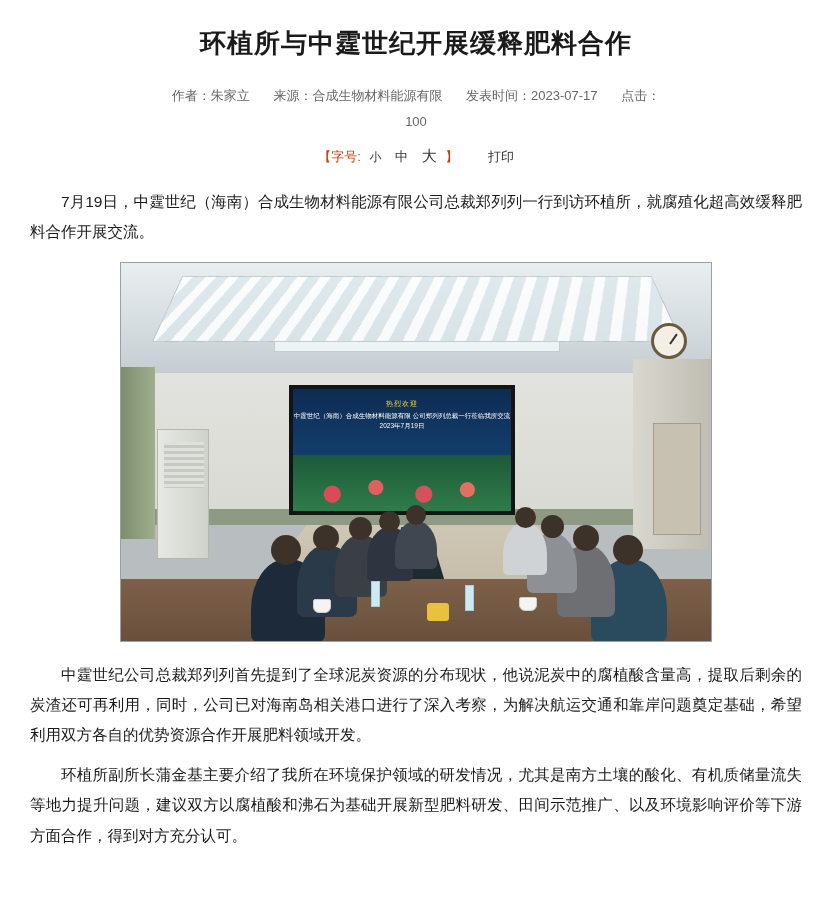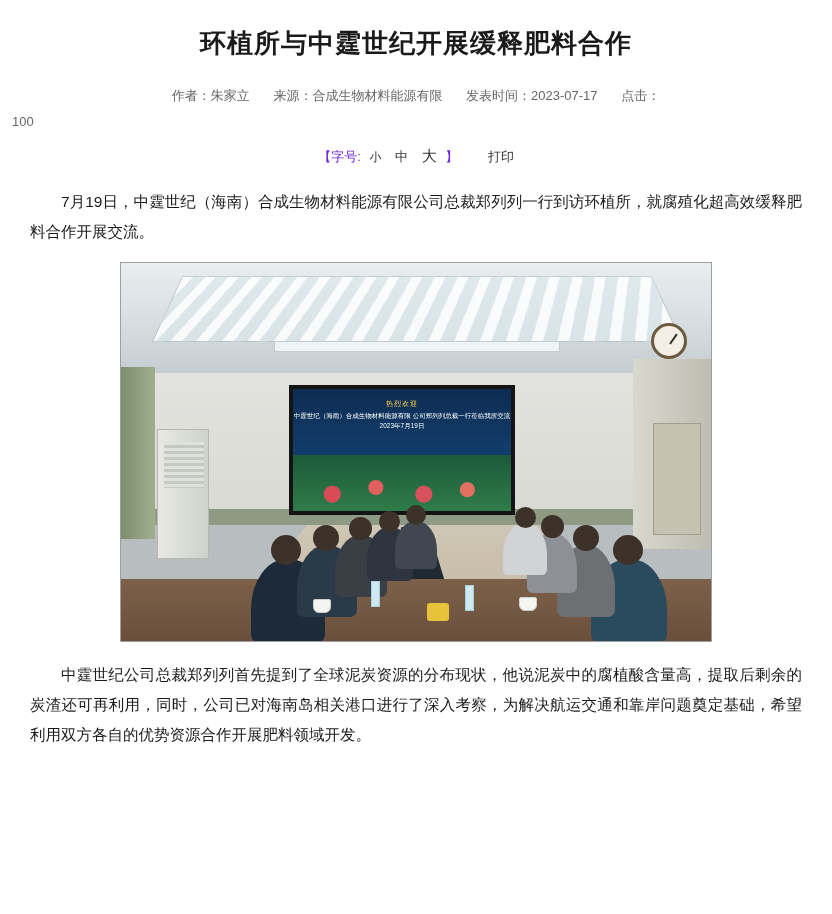--- a/index.html
+++ b/index.html
@@ -33,32 +33,33 @@
     color: #666666;
     line-height: 2.0;
   }
   .meta-line .meta-item {
     display: inline;
     white-space: nowrap;
     margin: 12px 10px;
   }
   .meta-hits-value {
     display: block;
+    text-align: center;
     font-size: 13px;
     color: #666666;
     line-height: 2.0;
   }
   .fontsize-bar {
     text-align: center;
     font-size: 13px;
     color: #333333;
     margin-top: 6px;
     line-height: 2.0;
   }
-  .fontsize-bar .fs-label { color: #6d28d9; }
+  .fontsize-bar .fs-label { color: #c2410c; }
   .fontsize-bar .fs-opt {
     margin: 0 5px;
     color: #333333;
     text-decoration: none;
     cursor: pointer;
   }
   .fontsize-bar .fs-opt.small { font-size: 12px; }
   .fontsize-bar .fs-opt.mid { font-size: 13px; }
   .fontsize-bar .fs-opt.large { font-size: 15px; }
   .fontsize-bar .print-link {
@@ -282,15 +283,16 @@
         <div style="position:absolute; left:250px; top:318px; width:9px; height:26px; background:#cfe9f2; border:1px solid #a8cfdc;"></div>
         <div style="position:absolute; left:344px; top:322px; width:9px; height:26px; background:#cfe9f2; border:1px solid #a8cfdc;"></div>
         <div style="position:absolute; left:192px; top:336px; width:18px; height:14px; background:#f4f4f2; border:1px solid #cfcfcb; border-radius:2px 2px 6px 6px;"></div>
         <div style="position:absolute; left:398px; top:334px; width:18px; height:14px; background:#f4f4f2; border:1px solid #cfcfcb; border-radius:2px 2px 6px 6px;"></div>
         <div style="position:absolute; left:306px; top:340px; width:22px; height:18px; background:#e8c23a; border-radius:3px;"></div>
       </div>
 
     </div>
 
     <p>中霆世纪公司总裁郑列列首先提到了全球泥炭资源的分布现状，他说泥炭中的腐植酸含量高，提取后剩余的炭渣还可再利用，同时，公司已对海南岛相关港口进行了深入考察，为解决航运交通和靠岸问题奠定基础，希望利用双方各自的优势资源合作开展肥料领域开发。</p>
+    <p>环植所副所长蒲金基主要介绍了我所在环境保护领域的研发情况，尤其是南方土壤的酸化、有机质储量流失等地力提升问题，建议双方以腐植酸和沸石为基础开展新型肥料研发、田间示范推广、以及环境影响评价等下游方面合作，得到对方充分认可。</p>
   </div>
 
 </div>
 
 </body></html>

